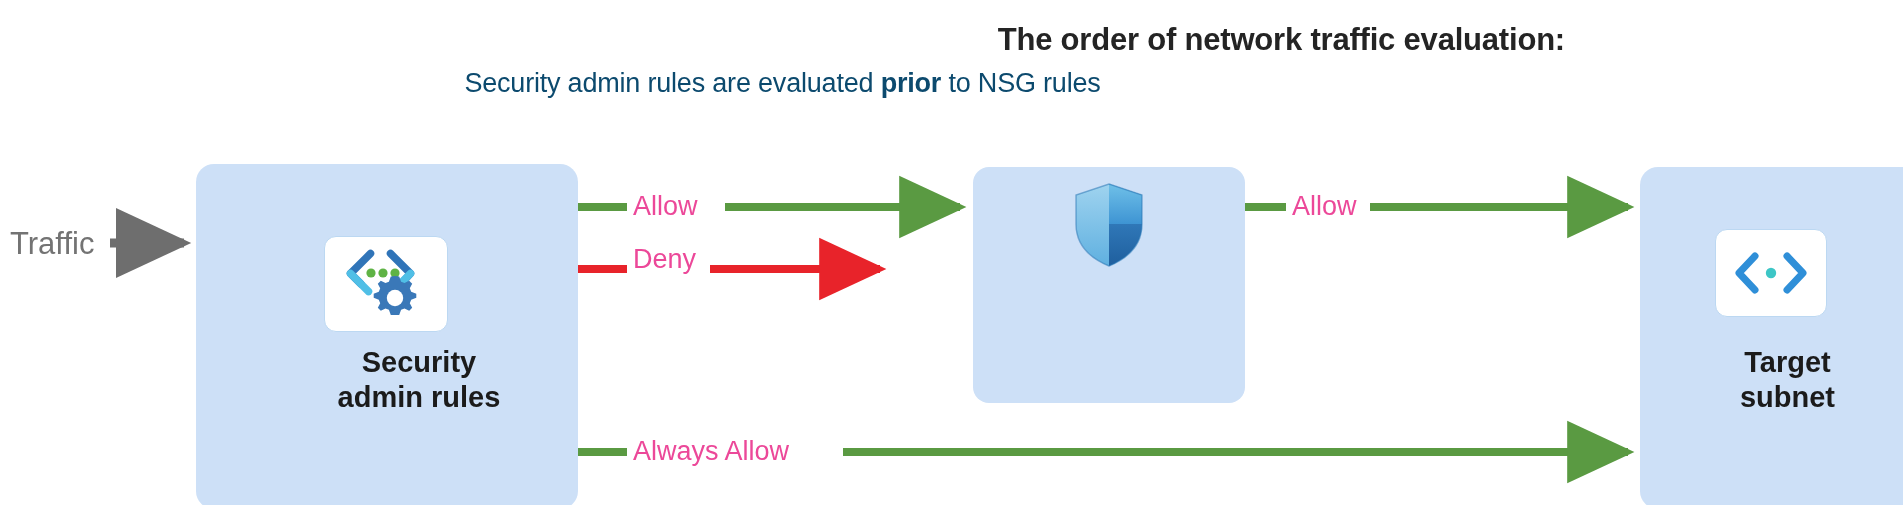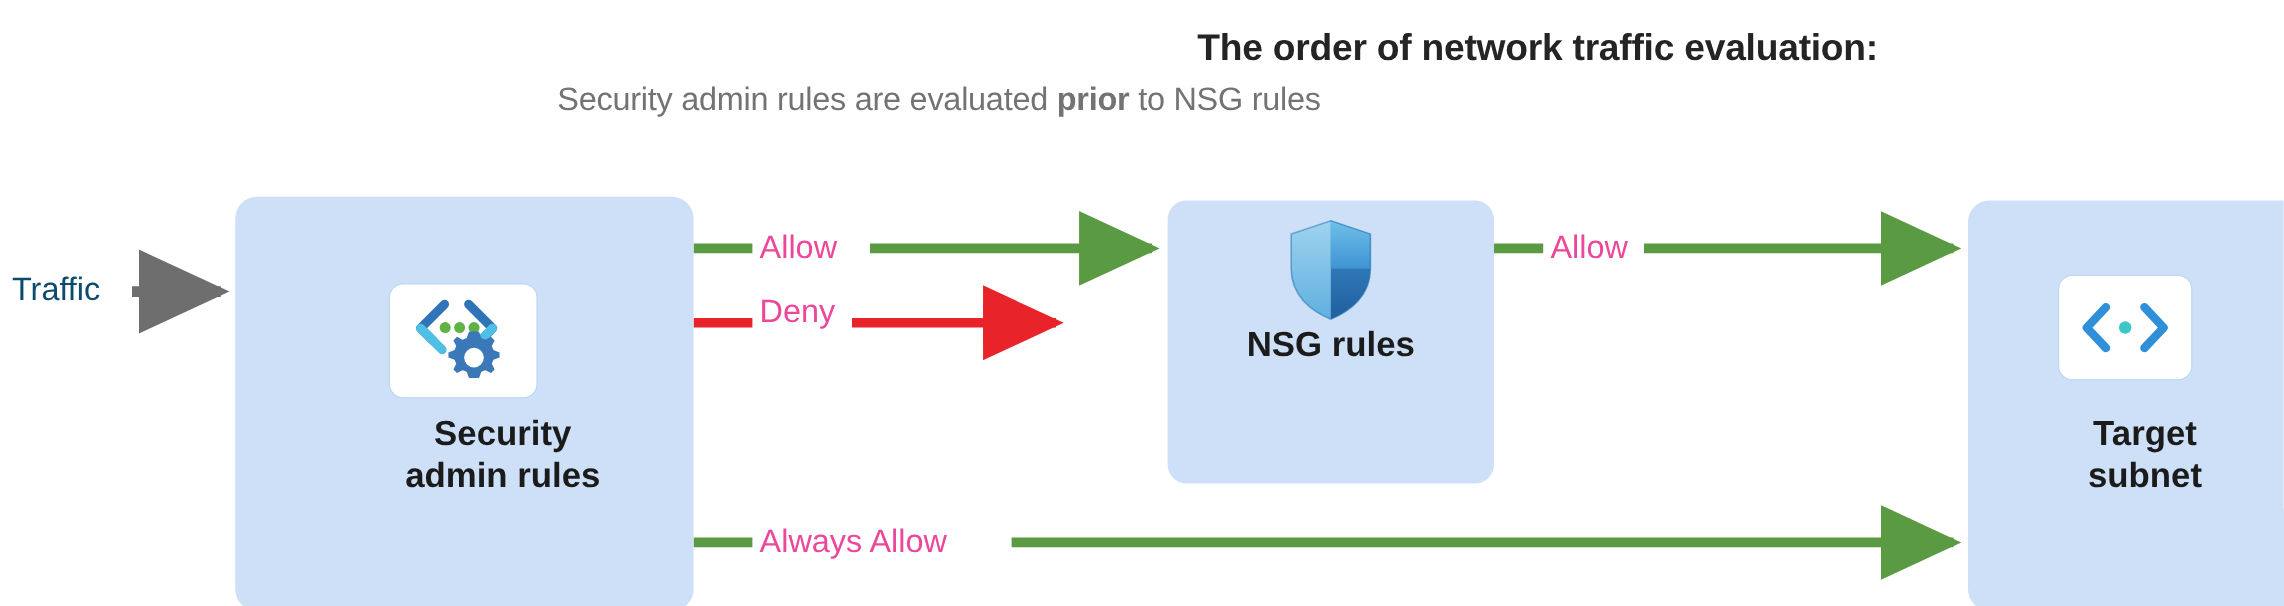--- a/index.html
+++ b/index.html
@@ -17,21 +17,21 @@
   .title{
     position:absolute; left:0; top:22px; width:1565px;
     text-align:right;
     font-size:31px; font-weight:bold; letter-spacing:-0.2px;
     color:#242424; white-space:nowrap;
   }
   .subtitle{
     position:absolute; left:0; top:68px; width:1565px;
     text-align:center;
     font-size:27px; font-weight:normal; letter-spacing:-0.2px;
-    color:#737373; white-space:nowrap;
+    color:#0c4a6e; white-space:nowrap;
   }
   .subtitle b{font-weight:bold;}
 
   
   .node{
     position:absolute;
     background:#cde0f7;
     border-radius:18px;
     box-sizing:border-box;
   }
@@ -60,21 +60,21 @@
   #icon-card-target{ left:1715px; top:229px; width:112px; height:88px; }
 
   
   .edge-label{
     position:absolute;
     font-size:27px; color:#ec4899;
     white-space:nowrap; line-height:1;
   }
   .traffic-label{
     position:absolute; left:10px; top:226px;
-    font-size:27px; color:#0c4a6e; white-space:nowrap;
+    font-size:31px; color:#737373; white-space:nowrap;
   }
 
   
   #edges{position:absolute;left:0;top:0;width:1903px;height:505px;pointer-events:none;}
 </style>
 </head>
 <body>
 
 <div id="stage">
 
@@ -169,21 +169,20 @@
           <stop offset="1" stop-color="#3e94d3"></stop>
         </linearGradient>
       </defs>
       <path d="M37 2 L70 13 L70 42 C70 64 54 77 37 84 C20 77 4 64 4 42 L4 13 Z" fill="url(#shield-l)"></path>
       <path d="M37 2 L70 13 L70 42 C70 64 54 77 37 84 Z" fill="url(#shield-r)"></path>
       <path d="M37 2 L70 13 L70 42 L37 42 Z" fill="url(#shield-tr)"></path>
       <path d="M37 2 L70 13 L70 42 C70 64 54 77 37 84 C20 77 4 64 4 42 L4 13 Z" fill="none" stroke="#2a77b5" stroke-width="1.4" opacity="0.55"></path>
     </svg>
   </div>
 
-  <div class="node-label" style="left:973px;top:271px;width:272px;">NSG rules</div>
 
   <div class="node" id="box-target"></div>
 
   <div class="icon-card" id="icon-card-target">
     <svg width="76" height="44" viewBox="0 0 76 44" xmlns="http://www.w3.org/2000/svg">
       <path d="M22 5 L6 22 L22 39" stroke="#2f8fd8" stroke-width="7" fill="none" stroke-linecap="round" stroke-linejoin="round"></path>
       <path d="M54 5 L70 22 L54 39" stroke="#2f8fd8" stroke-width="7" fill="none" stroke-linecap="round" stroke-linejoin="round"></path>
       <circle cx="38" cy="22" r="5.2" fill="#3dc6c6"></circle>
     </svg>
   </div>

